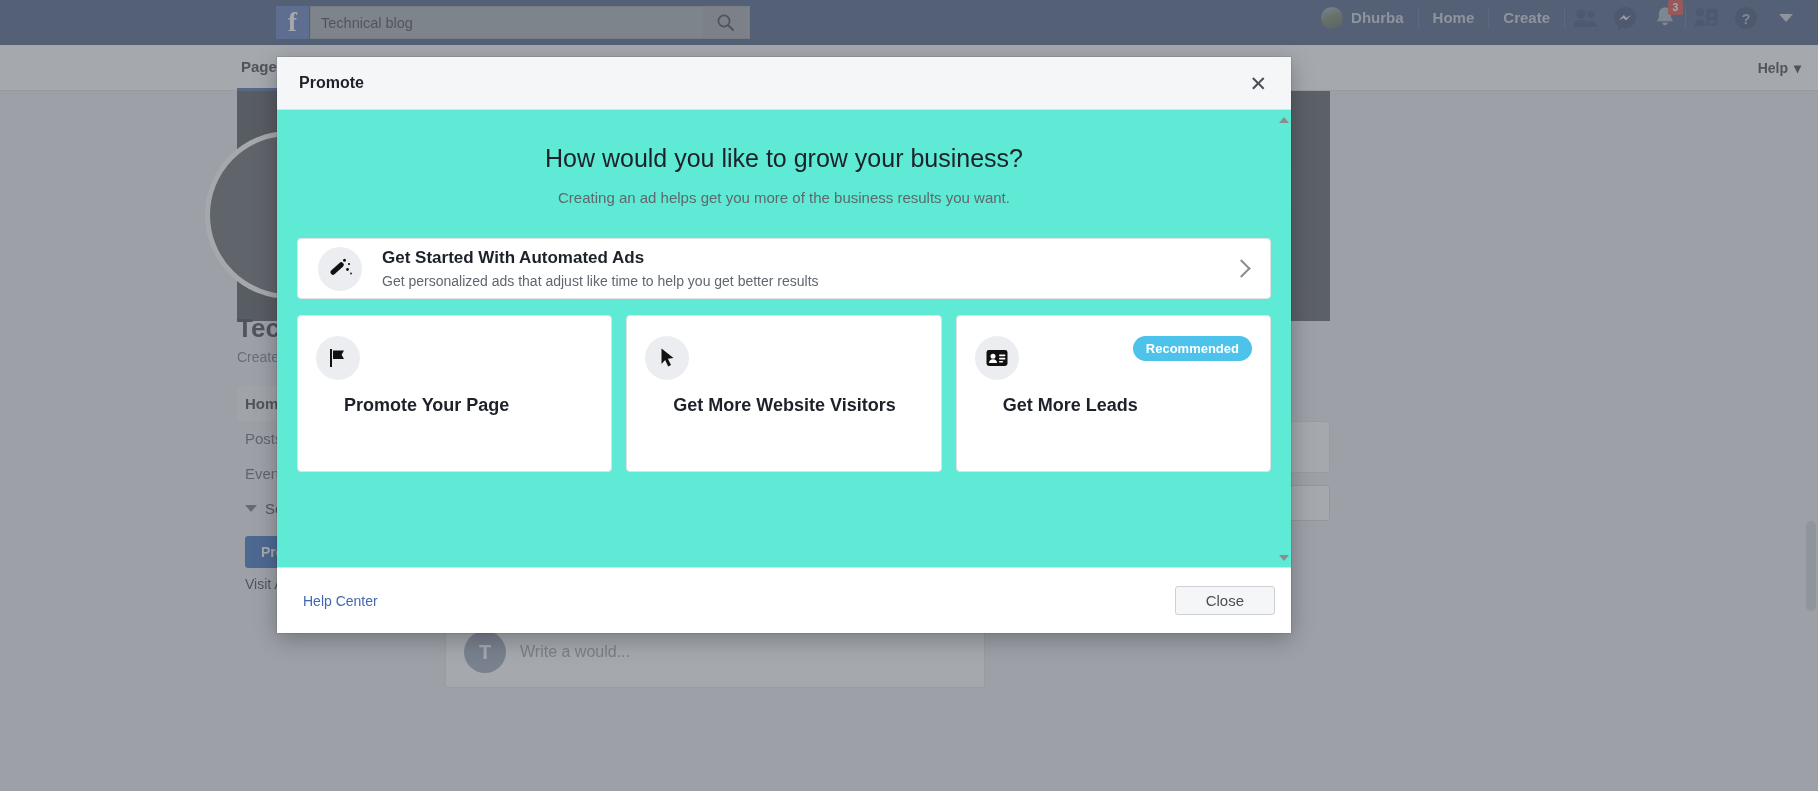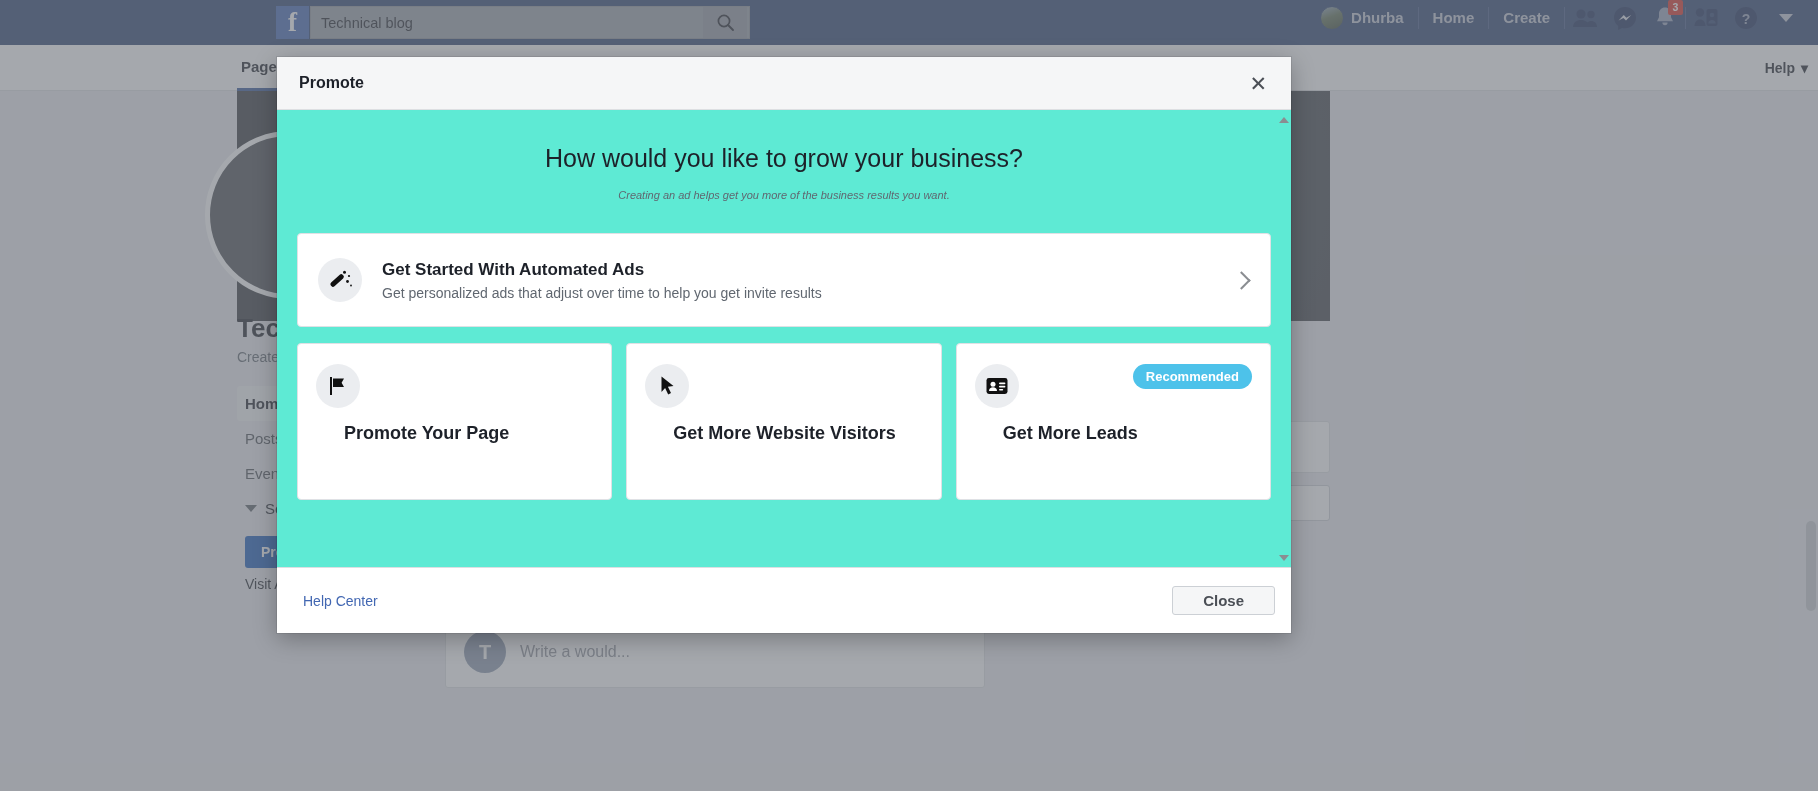--- a/index.html
+++ b/index.html
@@ -88,21 +88,21 @@
     background: #fff; border-bottom: 1px solid #dddfe2;
   }
   .page-tab {
     position: absolute; left: 237px; top: 0; height: 46px;
     display: flex; align-items: center;
     font-size: 15px; font-weight: bold; color: #1d2129;
     border-bottom: 3px solid #365899;
     padding: 8px 4px;
   }
   .strip-right {
-    position: absolute; right: 10px; top: 0; height: 46px;
+    position: absolute; right: 17px; top: 0; height: 46px;
     display: flex; align-items: center; gap: 6px;
     font-size: 14px; color: #1d2129; font-weight: bold;
   }
 
   
   .page-body { position: absolute; top: 91px; left: 0; right: 0; bottom: 0; background: #e9ebee; }
   .cover {
     position: absolute; top: 0; left: 237px; width: 1093px; height: 230px;
     background: #3a3d42;
   }
@@ -209,27 +209,27 @@
   .modal-body {
     flex: 1 1 auto; background: #5eead4;
     position: relative; overflow: hidden;
   }
   .body-inner { padding: 34px 18px 0 18px; }
   .hero-title {
     text-align: center; font-size: 25px; color: #1d2129;
     font-weight: normal; margin: 0 0 16px 0;
   }
   .hero-sub {
-    text-align: center; font-size: 11px; color: #606770; margin: 0 0 32px 0; font-style: italic;
+    text-align: center; font-size: 15px; color: #606770; margin: 0 0 32px 0;
   }
 
   .auto-card {
     margin: 0 2px; background: #fff;
     border: 1px solid #dfe1e5; border-radius: 4px;
-    height: 94px; display: flex; align-items: center;
+    height: 61px; display: flex; align-items: center;
     padding: 0 22px 0 20px; cursor: pointer;
   }
   .round-icon {
     width: 44px; height: 44px; border-radius: 50%;
     background: #ebedf0; display: flex;
     align-items: center; justify-content: center; flex: 0 0 44px;
   }
   .auto-text { margin-left: 20px; flex: 1 1 auto; }
   .auto-title { font-size: 17px; font-weight: bold; color: #1d2129; }
   .auto-desc { font-size: 14px; color: #606770; margin-top: 5px; }
@@ -272,21 +272,21 @@
 
   .modal-footer {
     height: 66px; flex: 0 0 66px; background: #fff;
     border-top: 1px solid #dddfe2;
     display: flex; align-items: center; justify-content: space-between;
     padding: 0 16px 0 26px;
   }
   .help-link { font-size: 14px; color: #4267b2; cursor: pointer; }
   .close-btn {
     background: #f5f6f7; border: 1px solid #ccd0d5; border-radius: 3px;
-    font-size: 15px; font-weight: bold; color: #4b4f56;
+    font-size: 15px; font-weight: normal; color: #4b4f56;
     padding: 5px 30px; cursor: pointer;
     font-family: "Liberation Sans", sans-serif;
   }
 </style>
 </head>
 <body>
 
 <div id="app">
 
   <div class="topbar">
@@ -423,21 +423,21 @@
             <rect x="1.5" y="16" width="16" height="5" rx="2.2" transform="rotate(-42 1.5 16)" fill="#111"></rect>
             <circle cx="16.5" cy="4.2" r="1.5" fill="#111"></circle>
             <circle cx="21" cy="8" r="1.1" fill="#111"></circle>
             <circle cx="19.5" cy="13.5" r="1.4" fill="#111"></circle>
             <circle cx="13" cy="9.5" r="1" fill="#111"></circle>
             <circle cx="23" cy="17.5" r="0.9" fill="#111"></circle>
           </svg>
         </div>
         <div class="auto-text">
           <div class="auto-title">Get Started With Automated Ads</div>
-          <div class="auto-desc">Get personalized ads that adjust over time to help you get invite results</div>
+          <div class="auto-desc">Get personalized ads that adjust like time to help you get better results</div>
         </div>
         <span class="chev"></span>
       </div>
 
       <div class="cards-row">
 
         <div class="opt-card">
           <div class="opt-head">
             <div class="round-icon">
               <svg width="24" height="24" viewBox="0 0 24 24">

